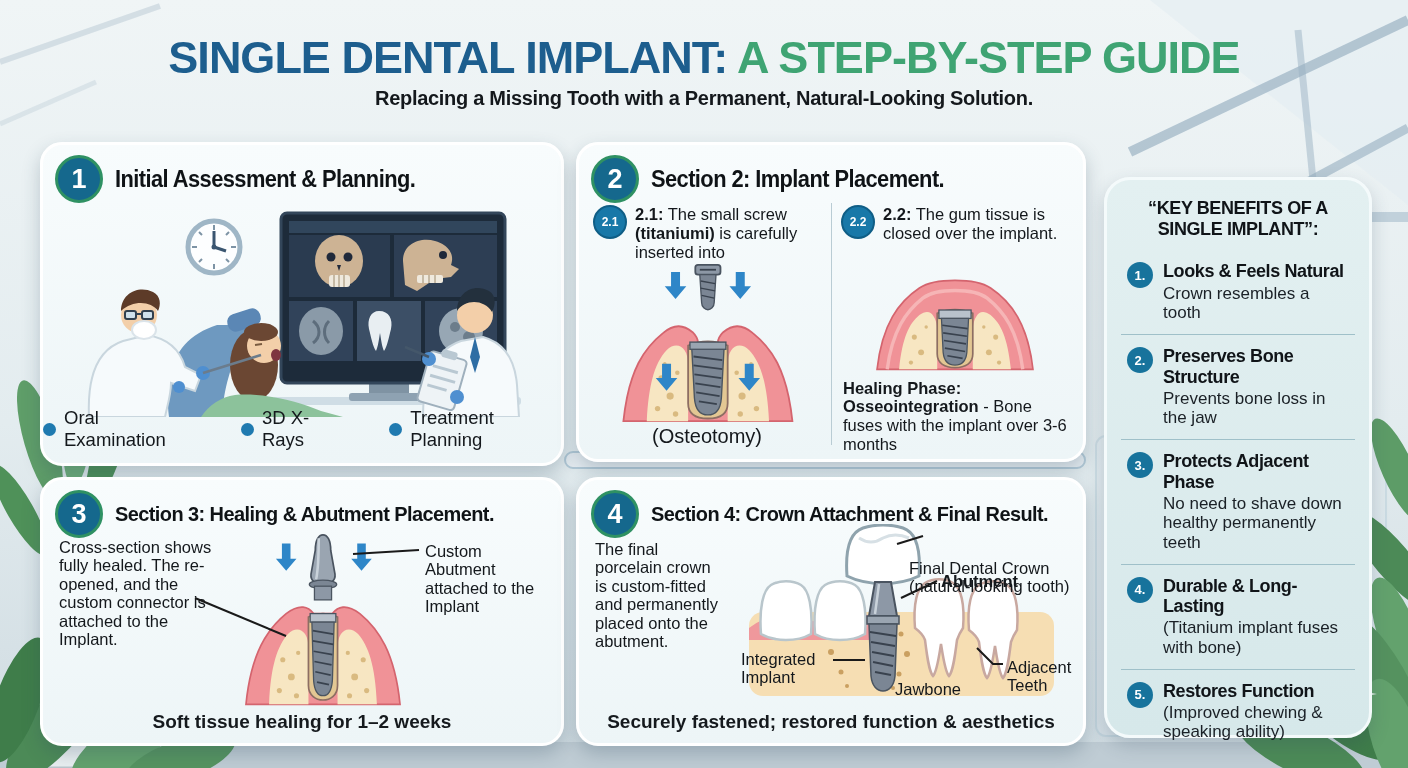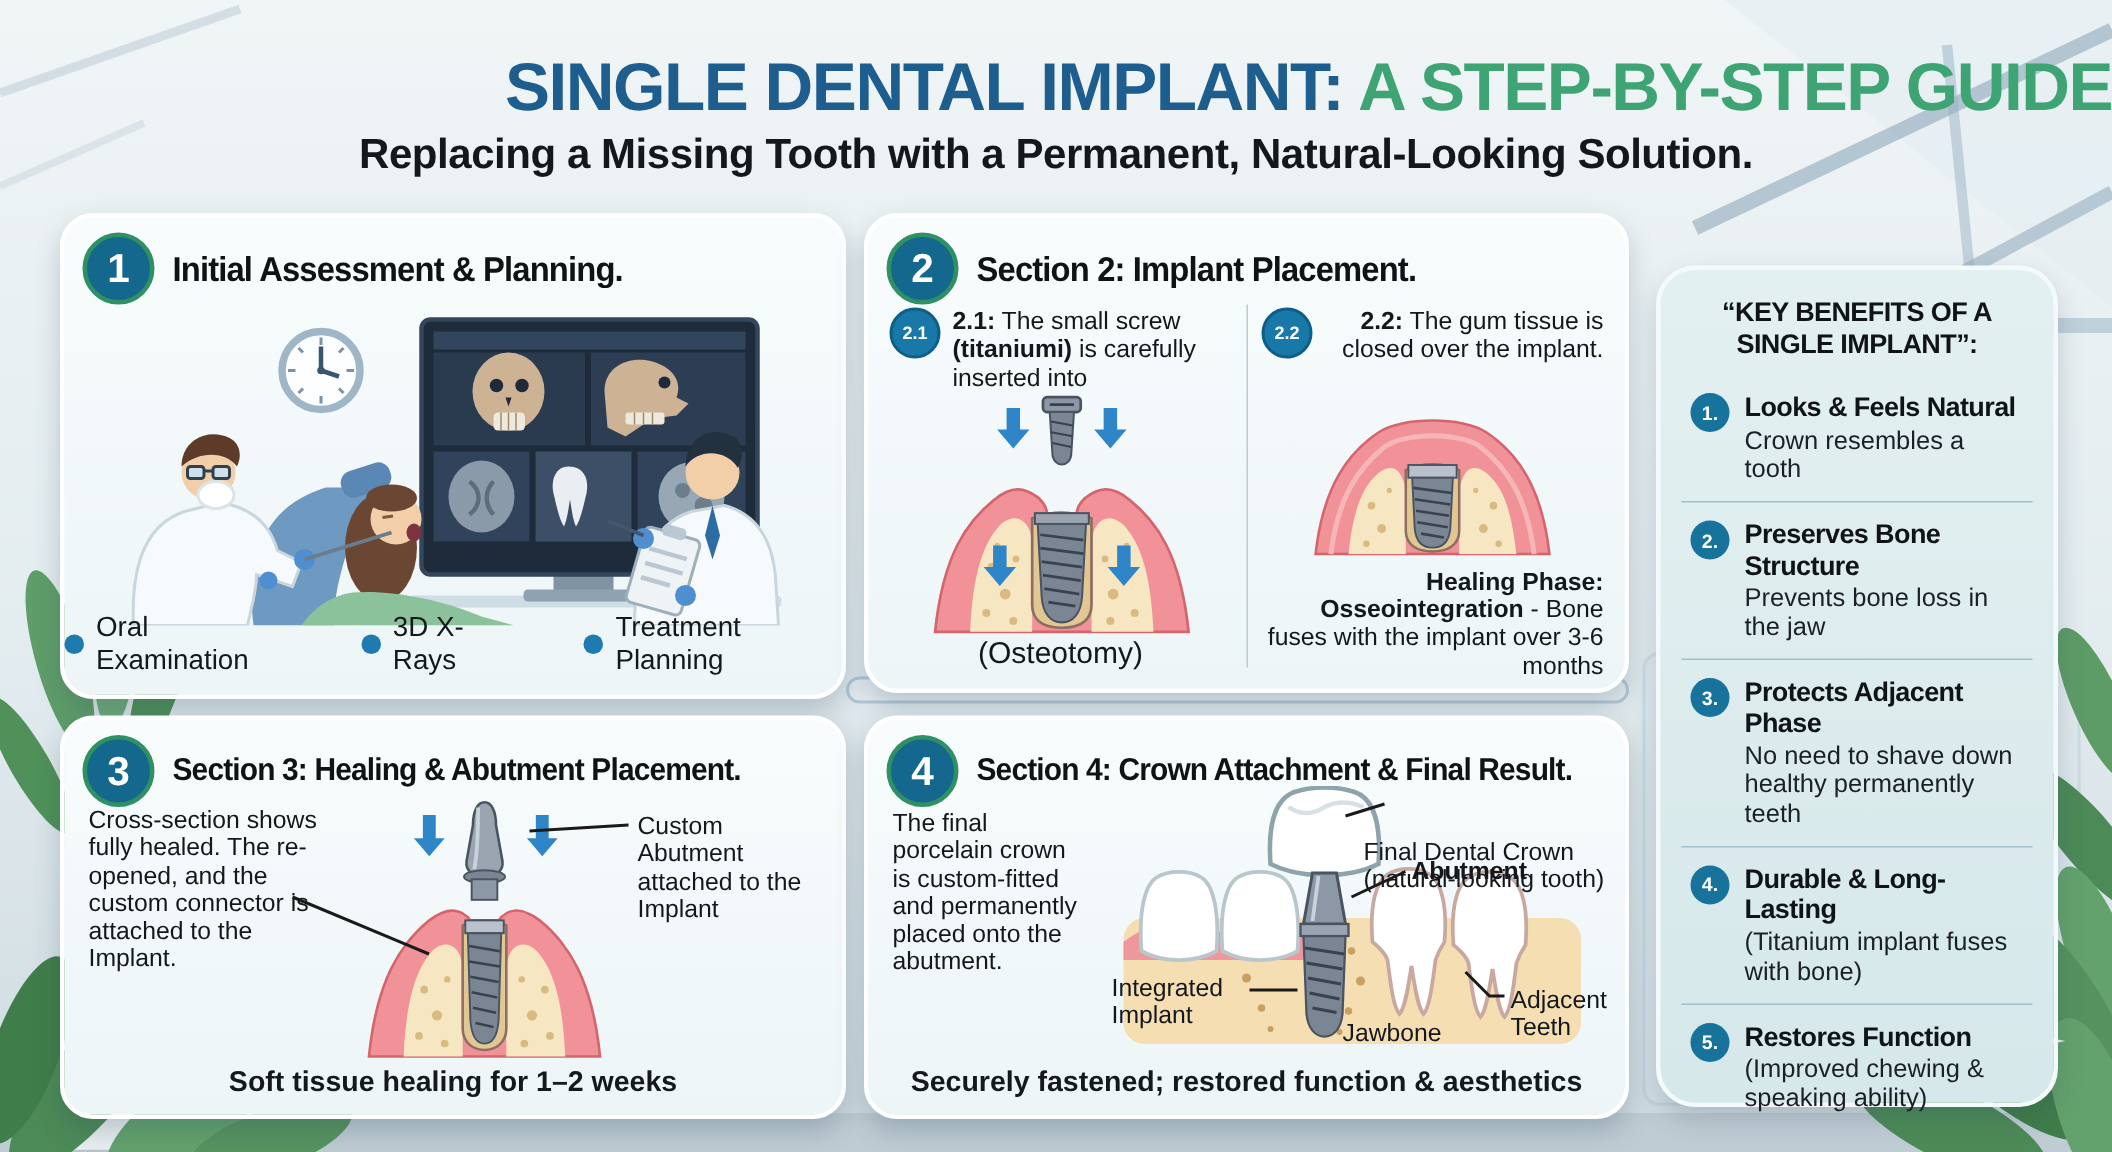--- a/index.html
+++ b/index.html
@@ -26,24 +26,24 @@
   .side-card{position:absolute;z-index:2;background:linear-gradient(180deg,#e3f0f1,#d6e8ea);
     border:3px solid #f4fafb;border-radius:26px;box-shadow:0 8px 18px rgba(45,70,90,.22);padding:18px 14px;}
   .side-title{font-weight:bold;font-size:18px;line-height:1.18;text-align:center;color:#101418;letter-spacing:-0.4px;}
   .benefit{display:flex;gap:10px;padding:11px 4px 12px 6px;}
   .benefit + .benefit{border-top:1px solid #9fc0c9;}
   .benefit-badge{width:26px;height:26px;border-radius:50%;background:#17739c;color:#fff;font-weight:bold;
     font-size:13px;display:flex;align-items:center;justify-content:center;flex:0 0 auto;margin-top:1px;}
   .benefit-title{font-weight:bold;font-size:18px;color:#101418;letter-spacing:-0.4px;line-height:1.12;}
   .benefit-desc{font-size:17px;color:#1a2026;line-height:1.14;margin-top:2px;}
   .free-label{position:absolute;font-size:16.5px;line-height:1.12;color:#14181c;}
-  .title-row{position:absolute;top:32px;left:0;right:0;text-align:right;white-space:nowrap;
+  .title-row{position:absolute;top:32px;left:0;right:0;text-align:center;white-space:nowrap;
     font-weight:bold;font-size:45px;letter-spacing:-1px;z-index:2;}
   .subtitle-row{position:absolute;top:87px;left:0;right:0;text-align:center;font-weight:bold;
-    font-size:28px;color:#14181c;z-index:2;letter-spacing:-0.3px;}
+    font-size:20px;color:#14181c;z-index:2;letter-spacing:-0.3px;}
   .overlay-svg{position:absolute;inset:0;pointer-events:none;}
 </style>
 </head>
 <body>
 
 <div id="poster">
 
   <svg id="bg" width="1408" height="768" viewBox="0 0 1408 768">
     <rect x="0" y="742" width="1408" height="26" fill="#bfccd4"></rect>
 
@@ -283,21 +283,21 @@
           <line x1="93" y1="144" x2="119" y2="148"></line>
             <line x1="96" y1="154" x2="116" y2="157"></line>
         </g>
 
         <path d="M55,112 h10 v16 h7 l-12,14 l-12,-14 h7 z" fill="#2e86c8"></path>
         <path d="M147,112 h10 v16 h7 l-12,14 l-12,-14 h7 z" fill="#2e86c8"></path>
       </svg>
       <div style="text-align:center;font-size:20px;color:#14181c;margin-top:2px;">(Osteotomy)</div>
     </div>
 
-    <div style="position:absolute;left:262px;top:60px;width:228px;text-align:right;">
+    <div style="position:absolute;left:262px;top:60px;width:228px;">
       <div style="display:flex;gap:8px;align-items:flex-start;">
         <div class="badge-sub">2.2</div>
         <p class="step-text" style="margin:0;"><b>2.2:</b><span> The gum tissue is closed over the implant.</span></p>
       </div>
       <svg width="170" height="122" viewBox="0 0 200 144" style="display:block;margin:6px auto 0;">
         <path d="M8,142 C14,88 34,62 58,46 C76,34 124,34 142,46 C166,62 186,88 192,142 Z" fill="#f09297" stroke="#d4646e" stroke-width="2"></path>
         <path d="M20,142 C26,96 42,74 62,58 C78,46 122,46 138,58 C158,74 174,96 180,142" fill="none" stroke="#f6b5b6" stroke-width="4"></path>
         <path d="M34,142 C38,104 46,88 58,78 C66,72 72,74 75,80 C78,85 79,90 79,98 L79,142 Z" fill="#f7e6c2"></path>
         <path d="M121,142 L121,98 C121,90 122,85 125,80 C128,74 134,72 142,78 C154,88 162,104 166,142 Z" fill="#f7e6c2"></path>
         <g fill="#d9ba80">

